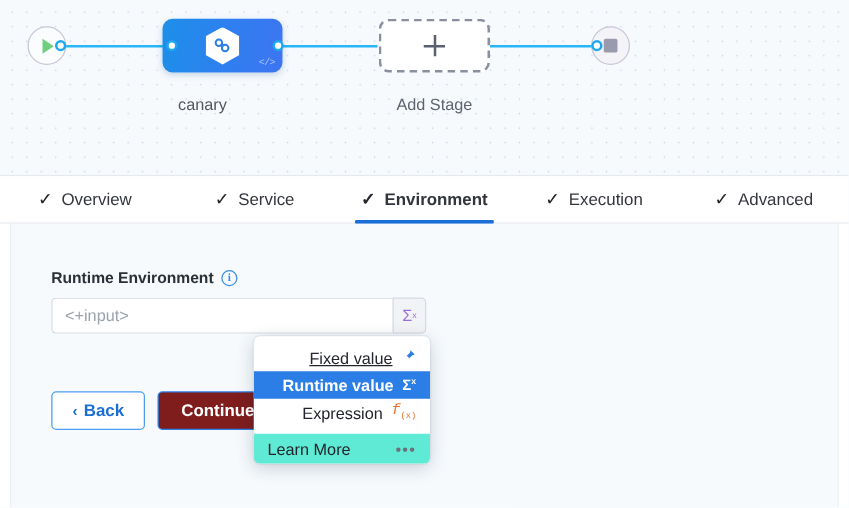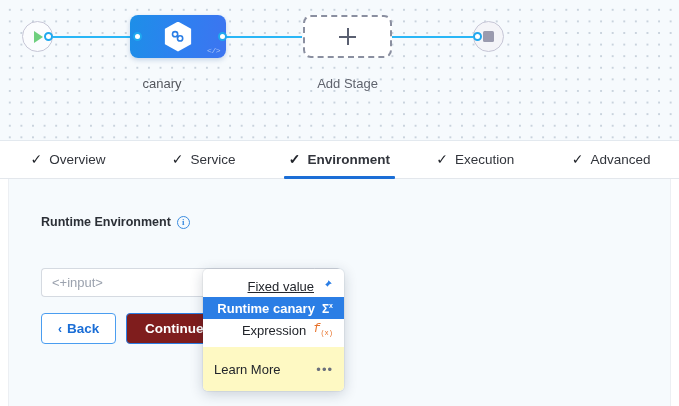--- a/index.html
+++ b/index.html
@@ -245,21 +245,20 @@
     font-family: "Liberation Serif", serif;
     line-height: 1;
   }
 
   .input-row {
     position: absolute;
     left: 41px; top: 238px;
     width: 300px; height: 29px;
     display: flex;
     z-index: 2;
-    margin-top: 30px;
   }
   .text-input {
     flex: 1;
     border: 1px solid #d5dae1;
     border-right: none;
     border-radius: 4px 0 0 4px;
     background: #ffffff;
     font-size: 13px;
     color: #9ba2ae;
     padding: 0 10px;
@@ -344,22 +343,22 @@
   }
   .dd-icon { font-size: 12px; line-height: 1; }
   .icon-pin { color: #2b7ee5; }
   .icon-sigma { color: #9b6fd4; }
   .dd-item.selected .icon-sigma { color: #ffffff; }
   .icon-fx { color: #e8722a; font-style: italic; font-family: Liberation Mono, monospace; }
   .icon-fx sub { font-size: 7px; font-style: normal; }
 
   .dd-footer {
     margin-top: 6px;
-    height: 44px;
-    background: #fef9c3;
+    height: 24px;
+    background: #5eead4;
     display: flex;
     align-items: center;
     justify-content: space-between;
     padding: 0 11px;
     font-size: 13px;
     color: #22252b;
     cursor: pointer;
   }
   .dots {
     color: #6b707c;
@@ -465,21 +464,21 @@
     <div class="dd-item">
       <span>Fixed value</span>
       <span class="dd-icon icon-pin">
         <svg width="12" height="12" viewBox="0 0 12 12" aria-hidden="true">
           <path d="M7.4 1.2 L10.8 4.6 L8.9 5.1 L6.2 7.8 L5.6 6.4 L2.0 10.0 L5.6 6.4 L4.2 5.8 L6.9 3.1 Z" fill="#2b7ee5"></path>
         </svg>
       </span>
     </div>
 
     <div class="dd-item selected">
-      <span>Runtime canary</span>
+      <span>Runtime value</span>
       <span class="dd-icon icon-sigma">Σ<sup style="font-size:7px">x</sup></span>
     </div>
 
     <div class="dd-item">
       <span>Expression</span>
       <span class="dd-icon icon-fx">f<sub>(x)</sub></span>
     </div>
 
     <div class="dd-footer">
       <span>Learn More</span>

